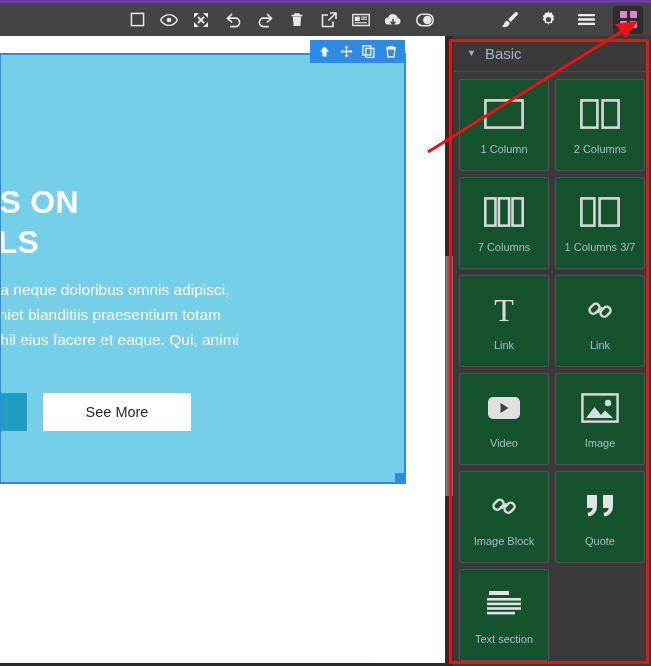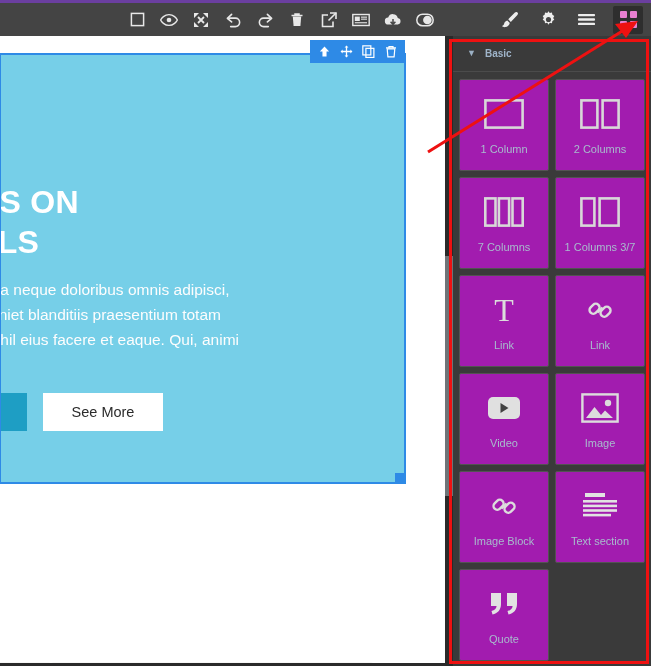--- a/index.html
+++ b/index.html
@@ -81,21 +81,21 @@
   .hero p {
     position: absolute; left: -98px; top: 222px; width: 560px;
     color: #fdfdfd; font-size: 15.5px; line-height: 25px; font-weight: 400;
   }
   .hero-btns { position: absolute; left: -52px; top: 338px; display: flex; gap: 16px; }
   .btn-primary {
     width: 78px; height: 38px; background: #1e9ec4; color: #ffffff;
     display:flex; align-items:center; justify-content:center; font-size: 14px;
   }
   .btn-secondary {
-    width: 120px; height: 38px; background: #ffffff; color: #2b2b2b;
+    width: 148px; height: 38px; background: #ffffff; color: #2b2b2b;
     display:flex; align-items:center; justify-content:center; font-size: 14.5px;
   }
 
   
   .canvas-right-white {
     position:absolute; top:17px; right:0; width:38px; height:435px; background:#ffffff;
   }
 
   
   .sec2 { position:absolute; top: 452px; left:0; width: 445px; height: 214px; background:#ffffff; }
@@ -122,25 +122,25 @@
   
   .panel {
     position: absolute; top: 36px; left: 453px; width: 198px; height: 630px;
     background: #3a3a3a; overflow: hidden;
   }
   .panel-head {
     height: 36px; display:flex; align-items:center; gap:9px; padding-left: 14px;
     border-bottom: 1px solid #4b4b4b; background:#3a3a3a;
   }
   .panel-head .chev { color:#9bb0c4; font-size: 9px; line-height:1; }
-  .panel-title { color:#9fb4c9; font-size: 10px; font-weight: 700; }
+  .panel-title { color:#9fb4c9; font-size: 15px; font-weight: 400; }
 
   .blocks-list { padding: 7px 6px 0 6px; display:grid; grid-template-columns: 1fr 1fr; gap: 6px; }
   .block-card {
-    height: 92px; background:#a21caf; border:1px solid #535353; border-radius:2px;
+    height: 92px; background:#14532d; border:1px solid #535353; border-radius:2px;
     display:flex; flex-direction:column; align-items:center; justify-content:center; gap:10px;
   }
   .block-icon { height:38px; display:flex; align-items:center; justify-content:center; color:#d8d8d8; }
   .block-label { color:#a8bccd; font-size: 11px; }
 
   
   .anno-rect {
     position:absolute; top:39px; left:449px; width: 200px; height: 625px;
     border: 3px solid #ee1111; pointer-events:none; z-index: 60;
   }
@@ -434,41 +434,41 @@
                 <rect x="15" y="13" width="11" height="7.5" rx="3.7" transform="rotate(-45 20.5 16.7)"></rect>
                 <path d="M12.5 17.5l5-5"></path>
               </g>
             </svg>
         </div>
         <div class="block-label">Image Block</div>
       </div>
 
       <div class="block-card">
         <div class="block-icon">
+          <svg width="32" height="26" viewBox="0 0 32 26">
+              <path d="M3 2h10v11c0 6-3.6 9.5-8.5 10.5l-1-3.4C6.6 19.3 8.4 17.6 8.6 15H3z" fill="#e2e2e2"></path>
+              <path d="M19 2h10v11c0 6-3.6 9.5-8.5 10.5l-1-3.4c3.1-0.8 4.9-2.5 5.1-5.1H19z" fill="#e2e2e2"></path>
+            </svg>
+        </div>
+        <div class="block-label">Quote</div>
+      </div>
+
+      <div class="block-card">
+        <div class="block-icon">
           <svg width="36" height="28" viewBox="0 0 36 28">
               <rect x="3" y="1" width="20" height="4" fill="#e2e2e2"></rect>
               <rect x="1" y="8" width="34" height="2.6" fill="#e2e2e2"></rect>
               <rect x="1" y="12.6" width="34" height="2.6" fill="#e2e2e2"></rect>
               <rect x="1" y="17.2" width="34" height="2.6" fill="#e2e2e2"></rect>
               <rect x="1" y="21.8" width="28" height="2.6" fill="#e2e2e2"></rect>
             </svg>
         </div>
         <div class="block-label">Text section</div>
       </div>
 
-      <div class="block-card">
-        <div class="block-icon">
-          <svg width="32" height="26" viewBox="0 0 32 26">
-              <path d="M3 2h10v11c0 6-3.6 9.5-8.5 10.5l-1-3.4C6.6 19.3 8.4 17.6 8.6 15H3z" fill="#e2e2e2"></path>
-              <path d="M19 2h10v11c0 6-3.6 9.5-8.5 10.5l-1-3.4c3.1-0.8 4.9-2.5 5.1-5.1H19z" fill="#e2e2e2"></path>
-            </svg>
-        </div>
-        <div class="block-label">Quote</div>
-      </div>
-
     </div>
   </div>
 
   <div class="anno-rect"></div>
   <svg class="anno-arrow">
     <line x1="428" y1="152" x2="632" y2="25" stroke="#ee1111" stroke-width="3"></line>
     <polygon points="638,21 615,24 626,38" fill="#ee1111"></polygon>
   </svg>
 
 </div>

